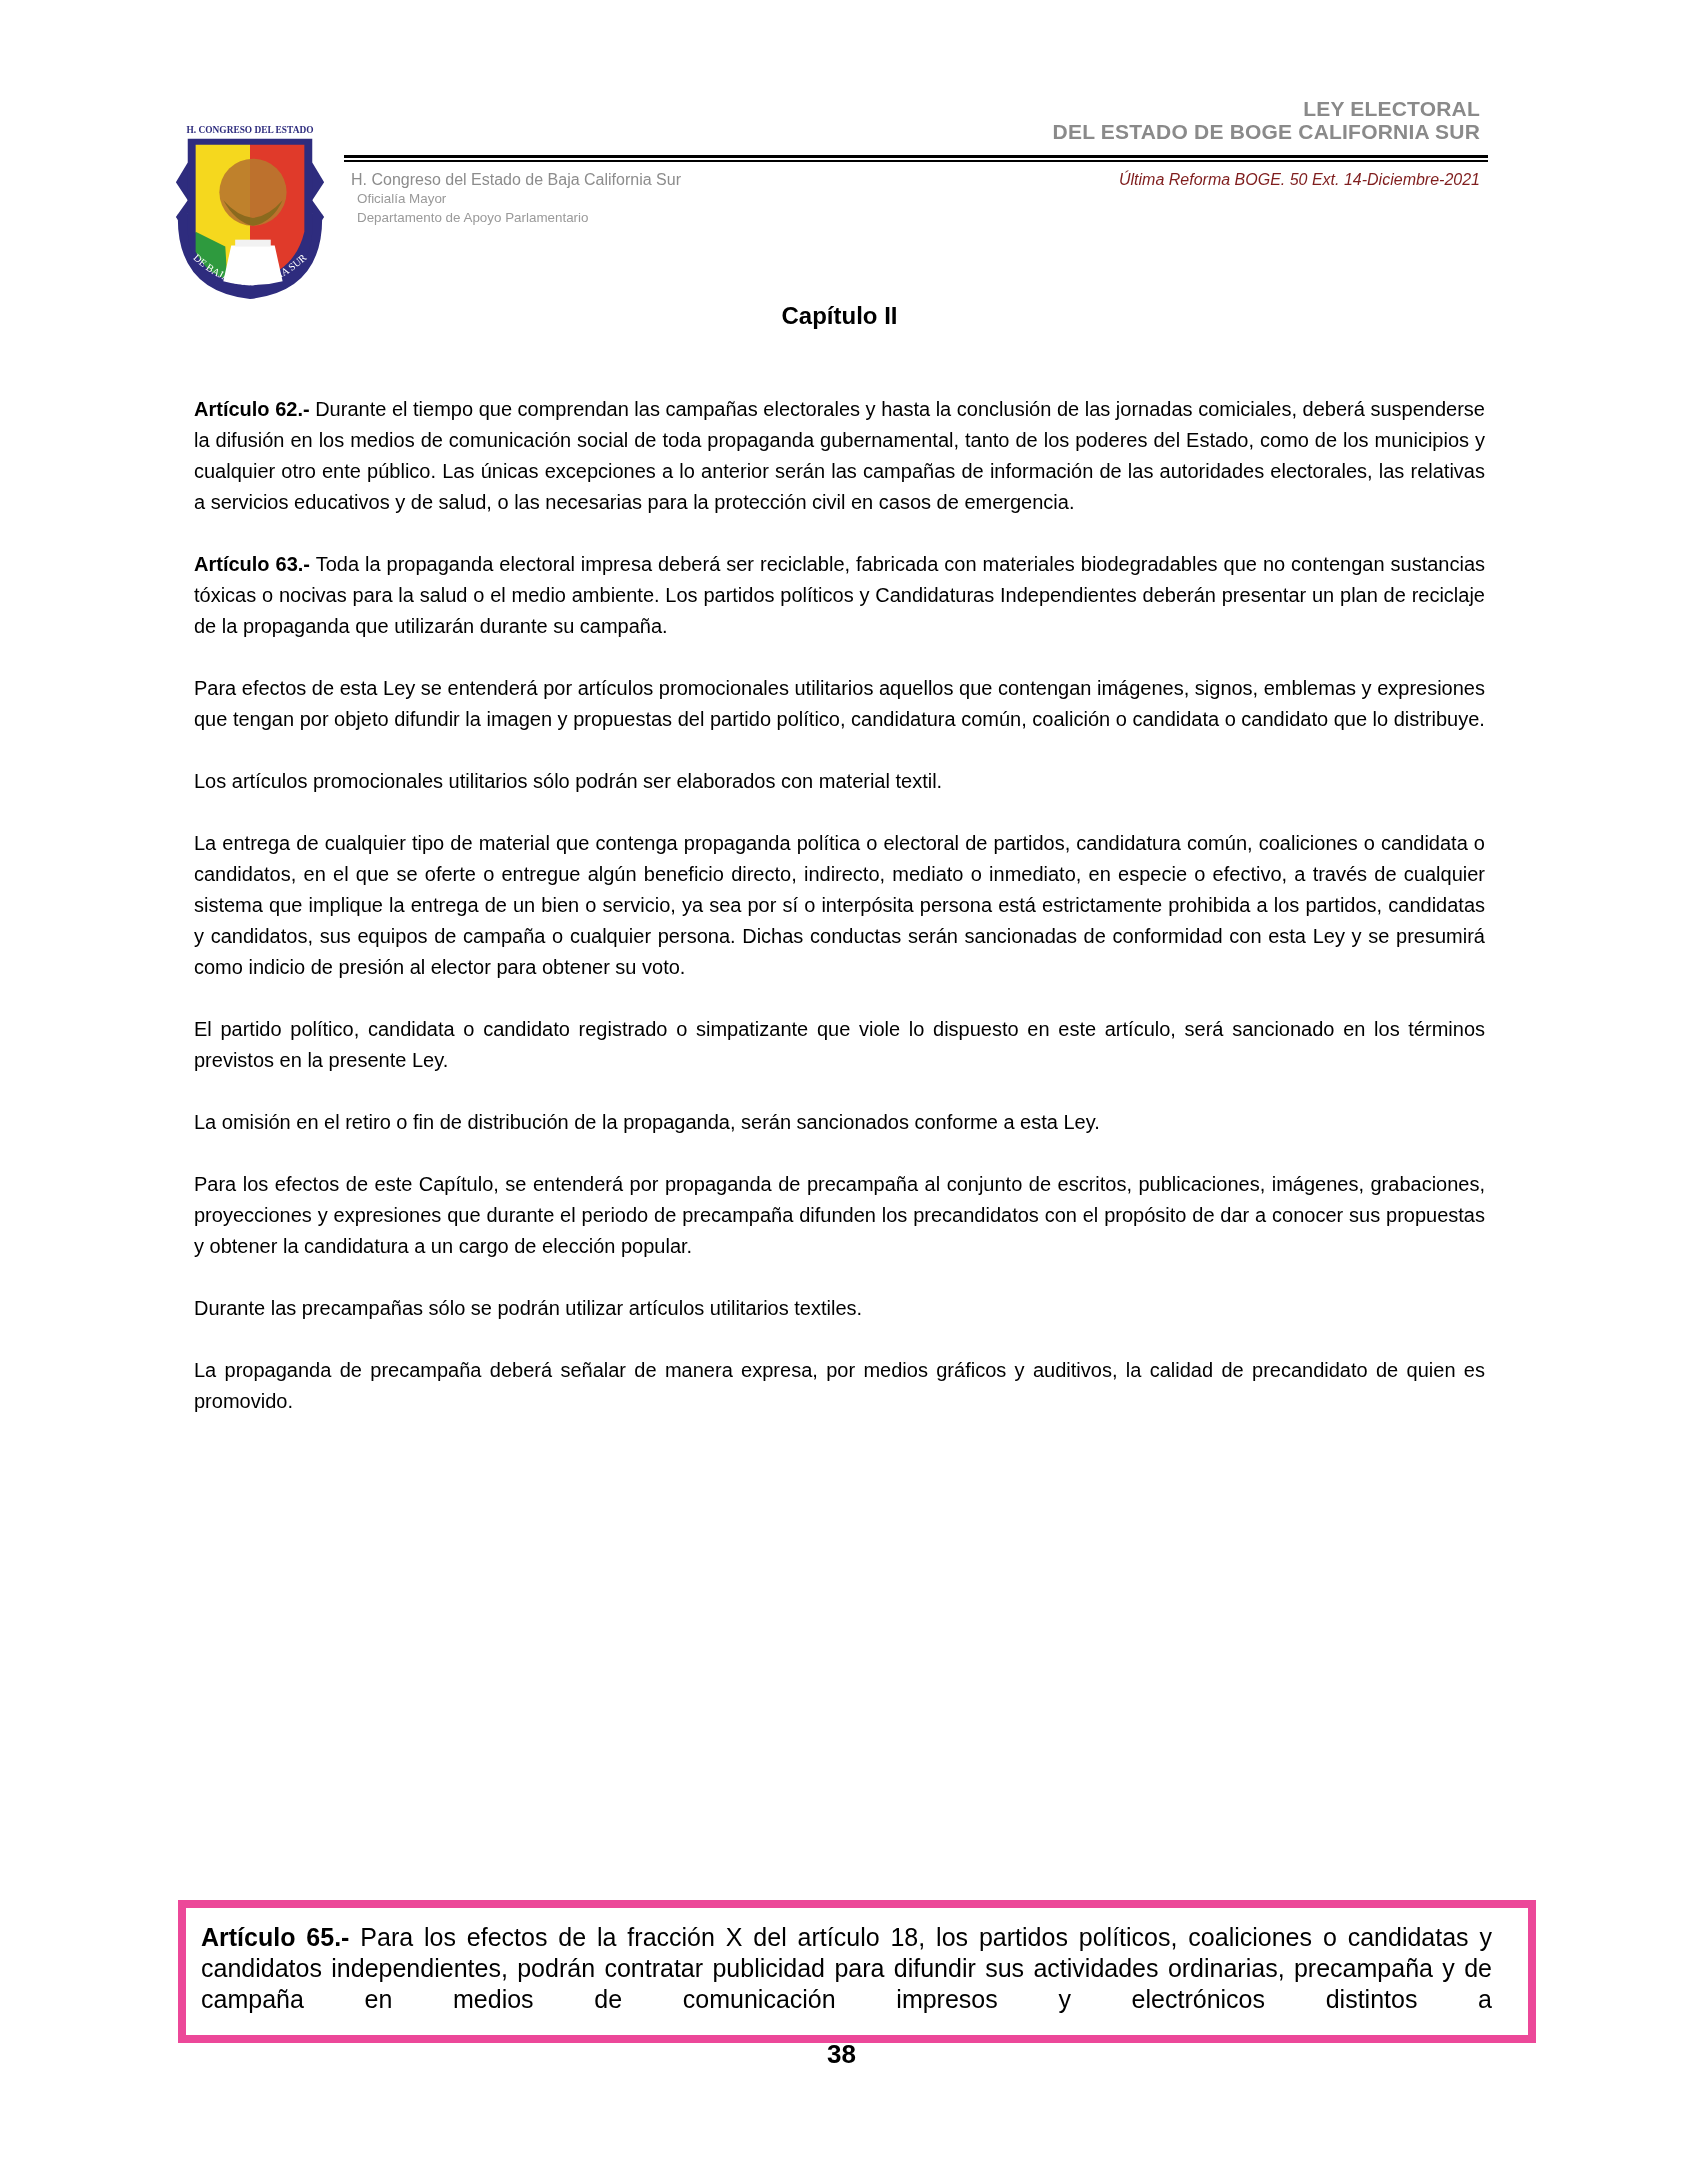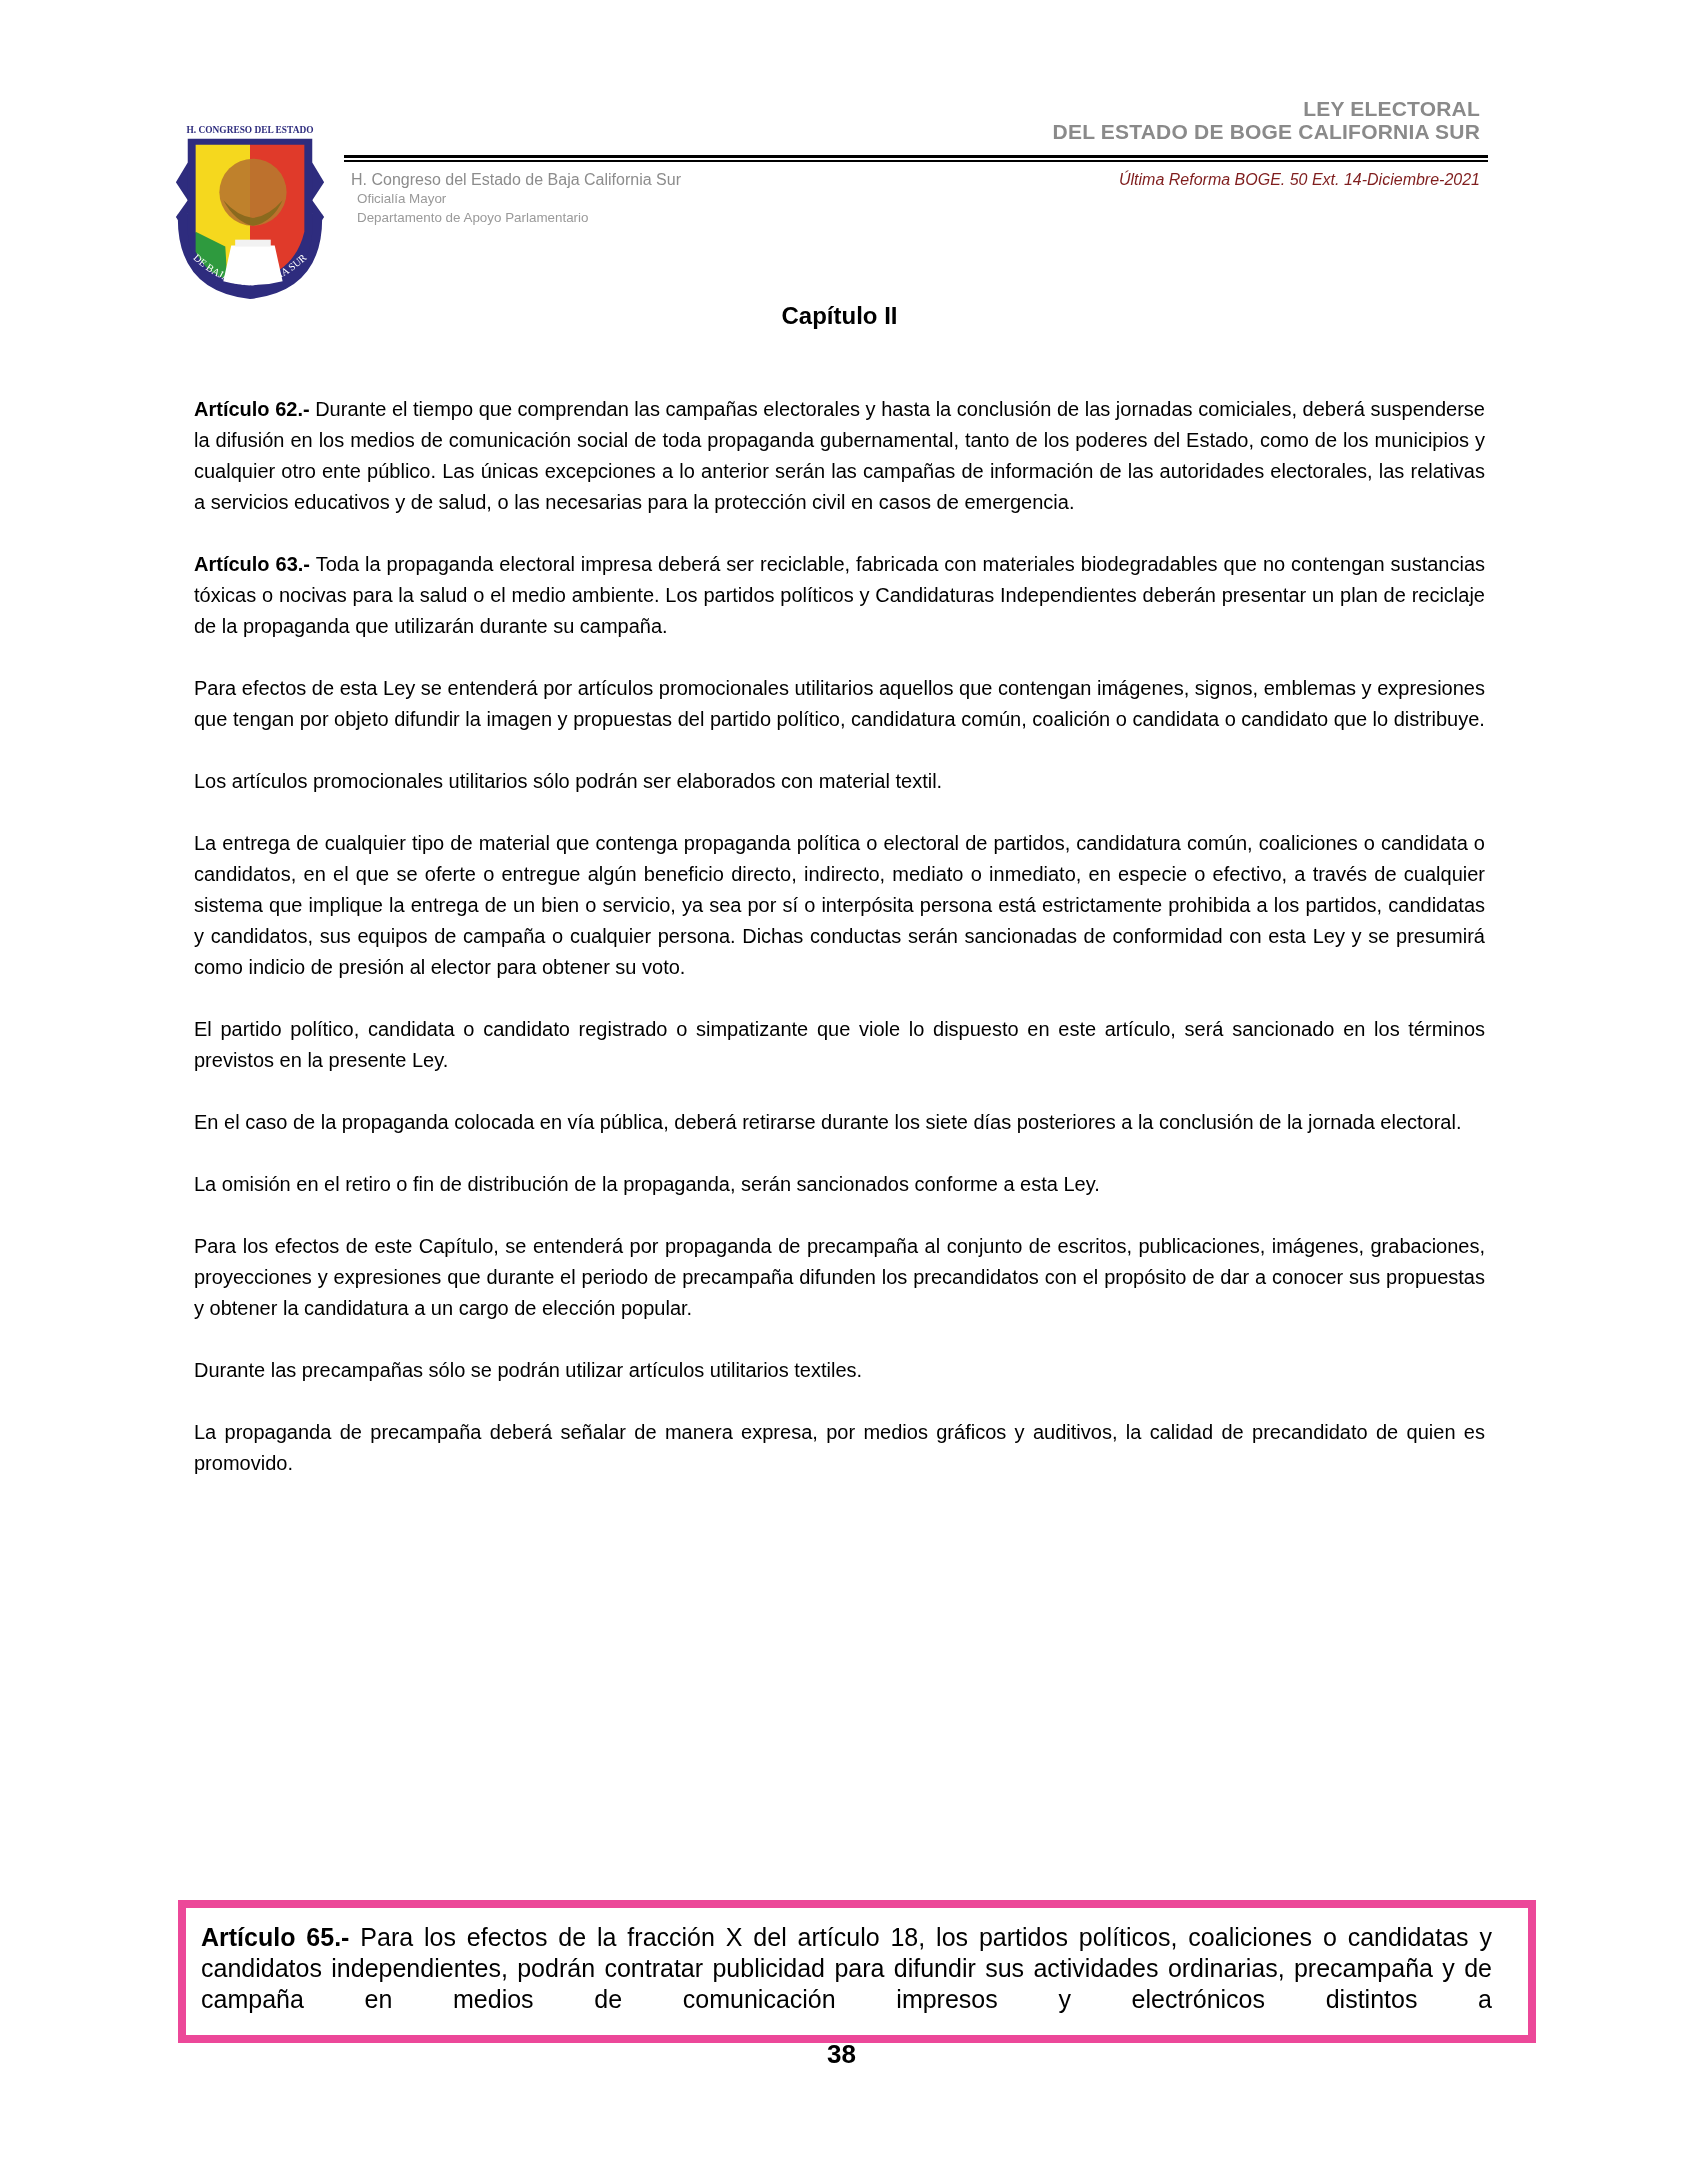--- a/index.html
+++ b/index.html
@@ -93,21 +93,20 @@
   <div>Capítulo II</div>
 </div>
 
 <div class="body">
   <p><b>Artículo 62.-</b><span> Durante el tiempo que comprendan las campañas electorales y hasta la conclusión de las jornadas comiciales, deberá suspenderse la difusión en los medios de comunicación social de toda propaganda gubernamental, tanto de los poderes del Estado, como de los municipios y cualquier otro ente público. Las únicas excepciones a lo anterior serán las campañas de información de las autoridades electorales, las relativas a servicios educativos y de salud, o las necesarias para la protección civil en casos de emergencia.</span></p>
   <p><b>Artículo 63.-</b><span> Toda la propaganda electoral impresa deberá ser reciclable, fabricada con materiales biodegradables que no contengan sustancias tóxicas o nocivas para la salud o el medio ambiente. Los partidos políticos y Candidaturas Independientes deberán presentar un plan de reciclaje de la propaganda que utilizarán durante su campaña.</span></p>
   <p><span>Para efectos de esta Ley se entenderá por artículos promocionales utilitarios aquellos que contengan imágenes, signos, emblemas y expresiones que tengan por objeto difundir la imagen y propuestas del partido político, candidatura común, coalición o candidata o candidato que lo distribuye.</span></p>
   <p><span>Los artículos promocionales utilitarios sólo podrán ser elaborados con material textil.</span></p>
   <p><span>La entrega de cualquier tipo de material que contenga propaganda política o electoral de partidos, candidatura común, coaliciones o candidata o candidatos, en el que se oferte o entregue algún beneficio directo, indirecto, mediato o inmediato, en especie o efectivo, a través de cualquier sistema que implique la entrega de un bien o servicio, ya sea por sí o interpósita persona está estrictamente prohibida a los partidos, candidatas y candidatos, sus equipos de campaña o cualquier persona. Dichas conductas serán sancionadas de conformidad con esta Ley y se presumirá como indicio de presión al elector para obtener su voto.</span></p>
   <p><span>El partido político, candidata o candidato registrado o simpatizante que viole lo dispuesto en este artículo, será sancionado en los términos previstos en la presente Ley.</span></p>
-  <p><span>En el caso de la propaganda colocada en vía pública, deberá retirarse durante los siete días posteriores a la conclusión de la jornada electoral.</span></p>
   <p><span>La omisión en el retiro o fin de distribución de la propaganda, serán sancionados conforme a esta Ley.</span></p>
   <p><span>Para los efectos de este Capítulo, se entenderá por propaganda de precampaña al conjunto de escritos, publicaciones, imágenes, grabaciones, proyecciones y expresiones que durante el periodo de precampaña difunden los precandidatos con el propósito de dar a conocer sus propuestas y obtener la candidatura a un cargo de elección popular.</span></p>
   <p><span>Durante las precampañas sólo se podrán utilizar artículos utilitarios textiles.</span></p>
   <p><span>La propaganda de precampaña deberá señalar de manera expresa, por medios gráficos y auditivos, la calidad de precandidato de quien es promovido.</span></p>
 </div>
 
 <div class="framed">
   <p><b>Artículo 65.-</b><span> Para los efectos de la fracción X del artículo 18, los partidos políticos, coaliciones o candidatas y candidatos independientes, podrán contratar publicidad para difundir sus actividades ordinarias, precampaña y de campaña en medios de comunicación impresos y electrónicos distintos a</span></p>
 </div>
 

